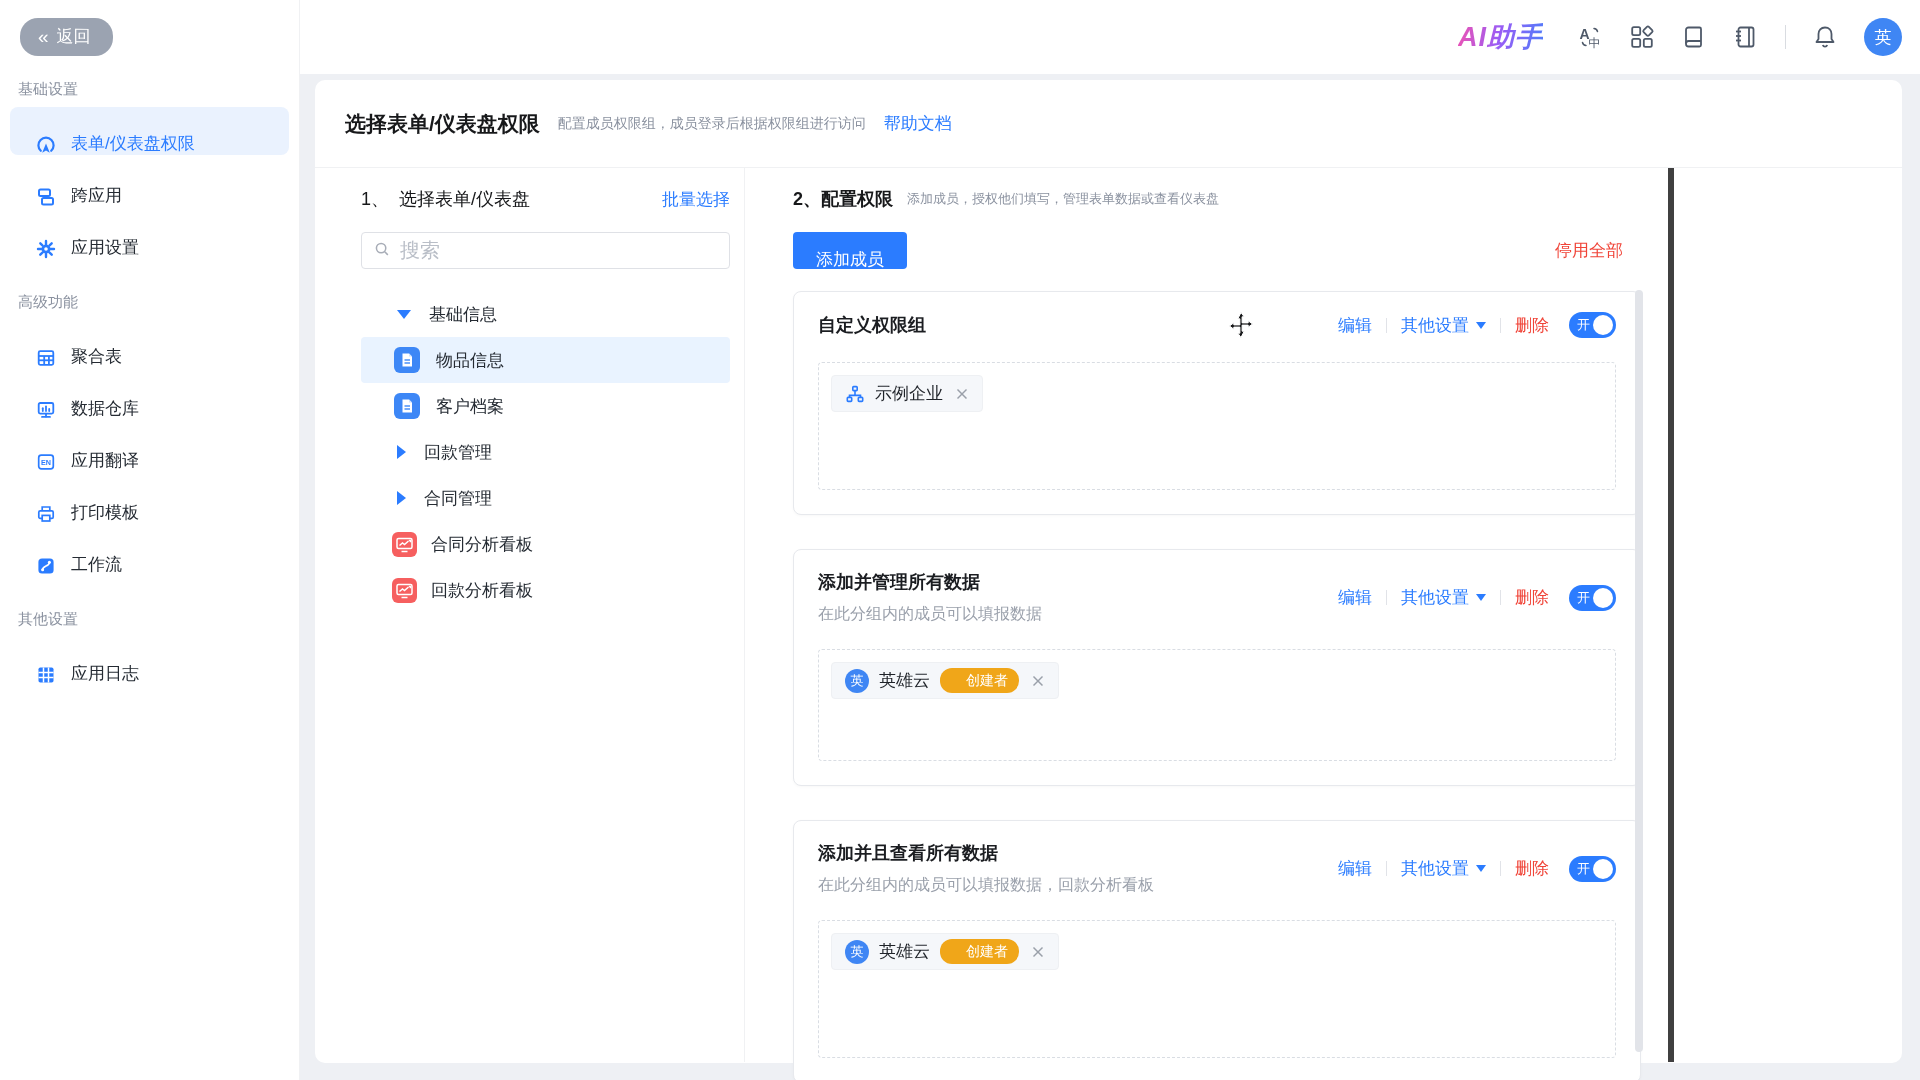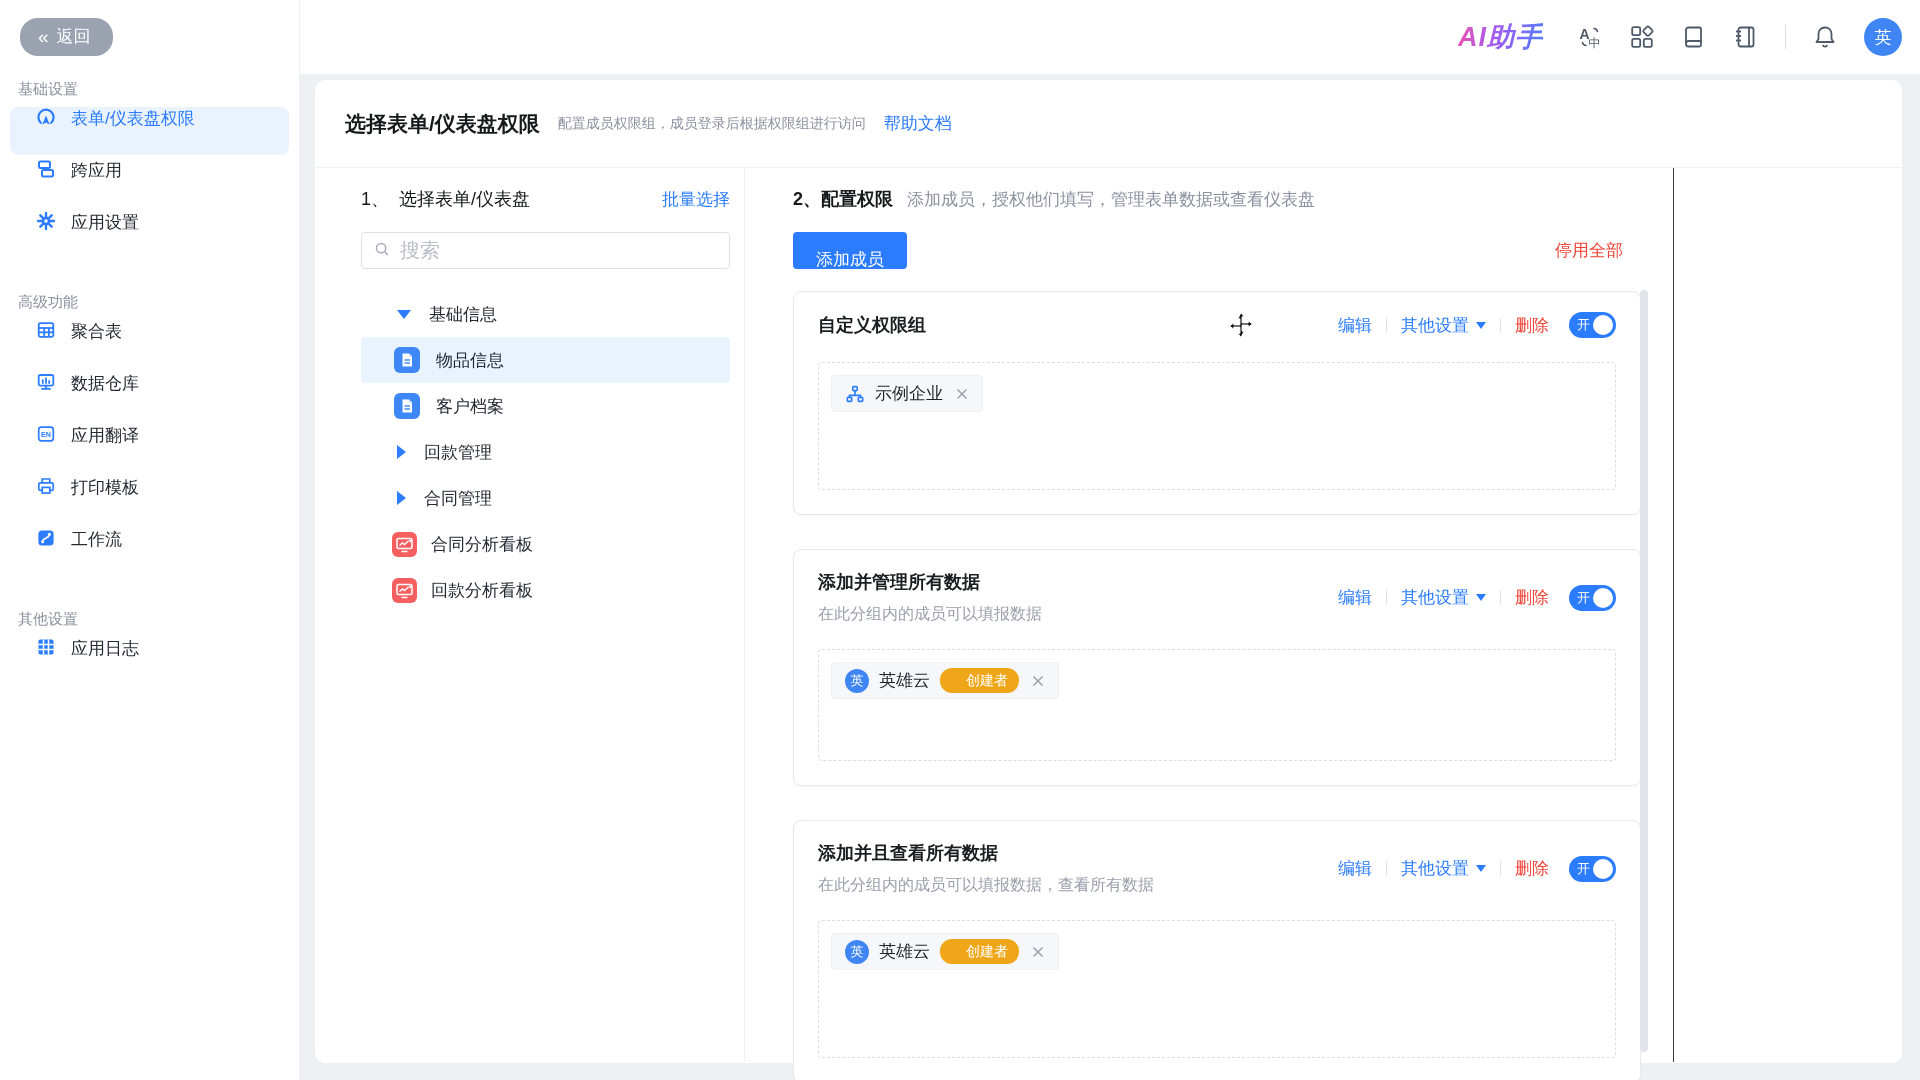--- a/index.html
+++ b/index.html
@@ -5,21 +5,21 @@
   * { margin:0; padding:0; box-sizing:border-box; }
   html,body { width:1920px; height:1080px; overflow:hidden; }
   body { background:#eef0f4; font-family:"Liberation Sans","DejaVu Sans",sans-serif; color:#252b33; position:relative; }
 
   
   .sidebar { position:absolute; left:0; top:0; width:300px; height:1080px; background:#fff; border-right:1px solid #f0f1f3; z-index:2; }
   .back-btn { margin:18px 0 0 20px; display:inline-flex; align-items:center; gap:10px; background:#9ba3b1; color:#fff; border:none; border-radius:18px; padding:7px 22px 8px 18px; font-size:17px; cursor:pointer; font-family:inherit; }
   .back-chevrons { font-size:19px; line-height:1; letter-spacing:-2px; }
   .side-section-title { margin:24px 0 8px 18px; color:#8a919f; font-size:15px; }
   .side-section + .side-section .side-section-title { margin-top:34px; }
-  .side-item { height:48px; display:flex; align-items:flex-start; gap:15px; padding:0 12px 0 26px; margin:4px 10px 0 10px; border-radius:8px; font-size:17px; color:#252b33; cursor:pointer; }
+  .side-item { height:48px; display:flex; align-items:flex-end; gap:15px; padding:0 12px 0 26px; margin:4px 10px 0 10px; border-radius:8px; font-size:17px; color:#252b33; cursor:pointer; }
   .side-item.selected { background:#eaf2fe; color:#2b7cff; }
   .side-icon { width:20px; height:20px; display:inline-flex; color:#2b7cff; flex:none; }
   .side-icon svg { width:100%; height:100%; }
 
   
   .topbar { position:absolute; left:300px; top:0; right:0; height:74px; background:#fff; display:flex; align-items:center; justify-content:flex-end; gap:26px; padding-right:18px; }
   .ai-logo { font-size:27px; font-weight:bold; font-style:italic; letter-spacing:1px; background:linear-gradient(100deg,#ef53b2 0%,#9a5cf5 48%,#4f7dfa 100%); -webkit-background-clip:text; background-clip:text; color:transparent; margin-right:8px; cursor:pointer; }
   .top-icon { width:26px; height:26px; display:inline-flex; cursor:pointer; color:#4e5969; }
   .top-icon svg { width:100%; height:100%; }
   .top-divider { width:1px; height:24px; background:#d9dce1; }
@@ -49,24 +49,24 @@
   .caret-right { width:0; height:0; border-top:7px solid transparent; border-bottom:7px solid transparent; border-left:9px solid #2b7cff; }
   .tree-row.folder { padding-left:36px; }
   .tree-row.folder .row-label { margin-left:18px; }
   .tree-row.form { padding-left:33px; }
   .tree-row.form .row-label { margin-left:16px; }
   .tree-row.dashboard { padding-left:31px; }
   .tree-row.dashboard .row-label { margin-left:14px; }
   .row-icon { display:inline-flex; flex:none; }
 
   
-  .col-config { width:929px; border-right:1px solid #404040; position:relative; padding:16px 0 0 48px; }
+  .col-config { width:929px; border-right:6px solid #404040; position:relative; padding:16px 0 0 48px; }
   .config-head { display:flex; align-items:center; height:30px; font-size:18px; }
   .config-step-title { font-weight:bold; color:#17181a; }
-  .config-subtitle { margin-left:14px; font-size:17px; color:#8a919f; font-weight:normal; }
+  .config-subtitle { margin-left:14px; font-size:13px; color:#8a919f; font-weight:normal; }
   .config-actions-row { margin-top:18px; width:848px; height:37px; display:flex; align-items:center; justify-content:space-between; }
   .add-member-btn { background:#2b7cff; color:#fff; border:none; border-radius:4px; height:37px; padding:16px 23px; font-size:17px; cursor:pointer; font-family:inherit; }
   .disable-all { color:#f04438; font-size:17px; margin-right:18px; cursor:pointer; }
   .cards { margin-top:22px; width:848px; }
   .perm-card { border:1px solid #e7e9ed; border-radius:8px; padding:20px 24px 24px 24px; margin-bottom:34px; position:relative; background:#fff; box-shadow:0 1px 3px rgba(31,35,41,.03); }
   .card-head { display:flex; align-items:center; justify-content:space-between; }
   .card-title { font-size:18px; font-weight:600; color:#1b1d21; }
   .card-sub { margin-top:10px; font-size:16px; color:#9aa0ab; }
   .card-actions { display:flex; align-items:center; gap:14px; font-size:17px; flex:none; }
   .act-link { color:#2b7cff; cursor:pointer; display:inline-flex; align-items:center; gap:7px; }
@@ -440,21 +440,21 @@
                     <line x1="11.5" y1="2.5" x2="2.5" y2="11.5"></line>
                   </svg>
                 </span>
   </span>
             </div>
   </div>
           <div class="perm-card c2">
     <div class="card-head">
       <div class="card-head-left">
         <div class="card-title">添加并且查看所有数据</div>
-        <div class="card-sub">在此分组内的成员可以填报数据，查看所有数据</div>
+        <div class="card-sub">在此分组内的成员可以填报数据，回款分析看板</div>
       </div>
       <div class="card-actions">
         <span class="act-link a-edit">编辑</span>
         <span class="act-sep"></span>
         <span class="act-link a-more">
                   <span class="more-label">其他设置</span>
                   <span class="caret-down-sm"></span>
                 </span>
         <span class="act-sep"></span>
         <span class="act-del">删除</span>

